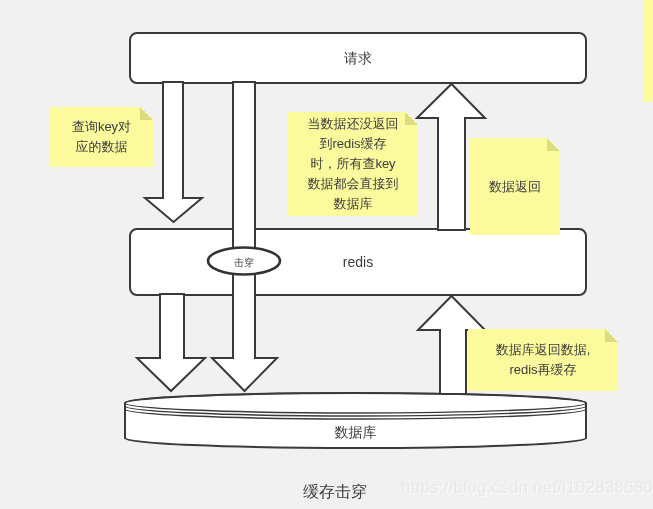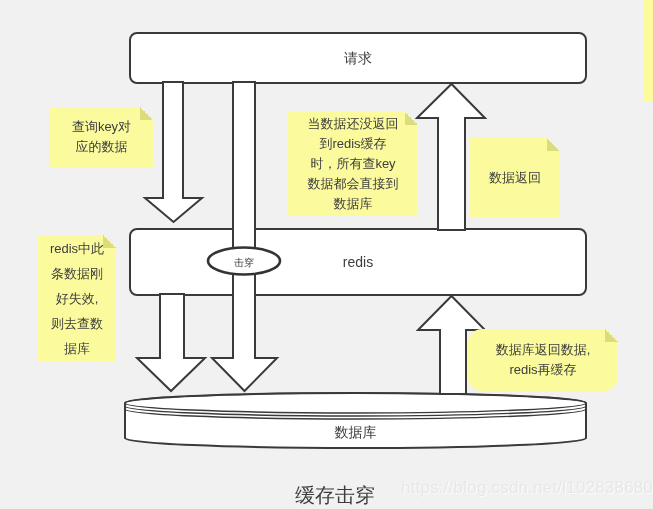--- a/index.html
+++ b/index.html
@@ -46,31 +46,31 @@
   }
   .note::before {
     content: "";
     position: absolute;
     top: 0; right: 0;
     width: 13px; height: 13px;
     background: linear-gradient(225deg, rgba(0,0,0,0) 50%, #dcdc7e 50%);
   }
   .note-query-key     { left: 50px;  top: 107px; width: 103px; height: 60px; }
   .note-not-returned  { left: 256px; top: 112px; width: 130px; height: 104px; margin-left: 32px; }
-  .note-data-return   { left: 470px; top: 138px; width: 90px;  height: 79px; }
+  .note-data-return   { left: 470px; top: 138px; width: 90px;  height: 97px; }
   .note-redis-expired { left: 38px;  top: 235px; width: 78px;  height: 127px; line-height: 25px; }
-  .note-db-return     { left: 468px; top: 329px; width: 150px; height: 62px; border-radius: 14px; }
+  .note-db-return     { left: 468px; top: 329px; width: 150px; height: 62px; }
   .note-clipped-edge  { left: 644px; top: 0;     width: 9px;   height: 102px; background: #fbfb9e; }
   .note-clipped-edge::before { display: none; }
 
   .caption {
     position: absolute;
     left: 255px; top: 482px; width: 160px;
     text-align: center;
-    font-size: 20px;
+    font-size: 16px;
   }
   .watermark {
     position: absolute;
     left: 401px; top: 478px; width: 250px;
     font-size: 17px;
     color: #e7e7e7;
     text-shadow: 1px 1px 0 #fbfbfb;
     letter-spacing: 0.2px;
     white-space: nowrap;
   }
@@ -112,25 +112,20 @@
   <div class="label label-breakdown">击穿</div>
 
   <div class="note note-query-key">查询key对
 应的数据</div>
   <div class="note note-not-returned">当数据还没返回
 到redis缓存
 时，所有查key
 数据都会直接到
 数据库</div>
   <div class="note note-data-return">数据返回</div>
-  <div class="note note-redis-expired">redis中此
-条数据刚
-好失效,
-则去查数
-据库</div>
   <div class="note note-db-return">数据库返回数据,
 redis再缓存</div>
   <div class="note note-clipped-edge"></div>
 
   <div class="caption">缓存击穿</div>
   <div class="watermark">https://blog.csdn.net/l1028386804</div>
 
 </div>
 
 </body></html>

